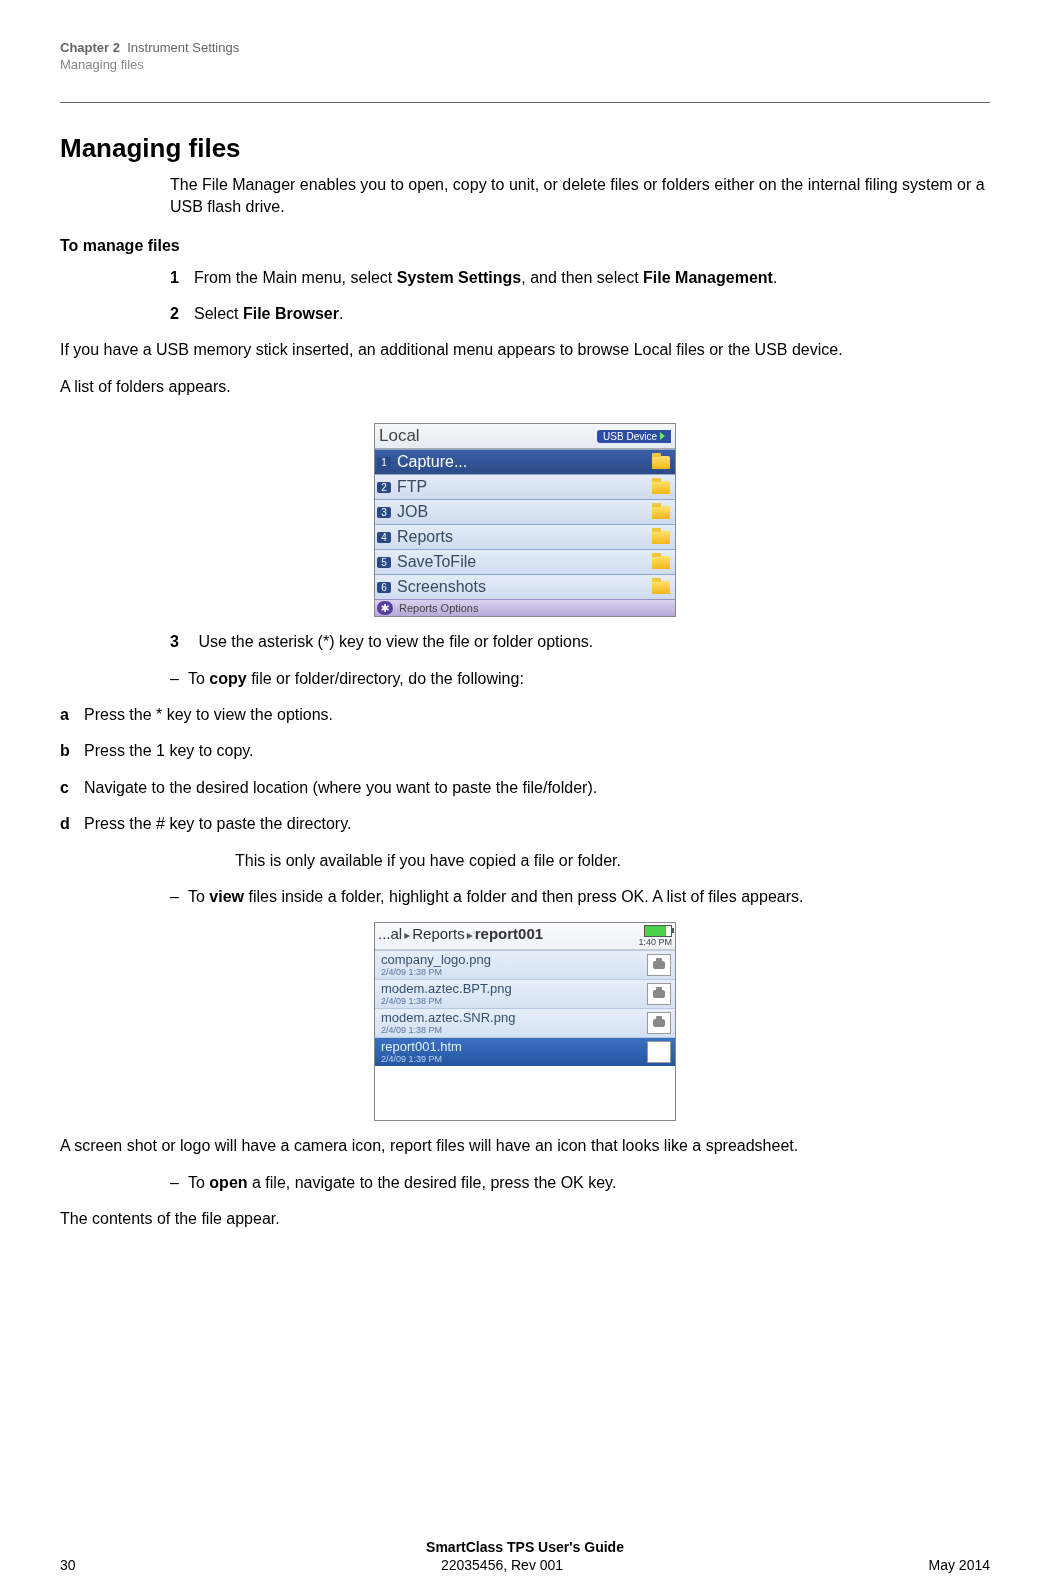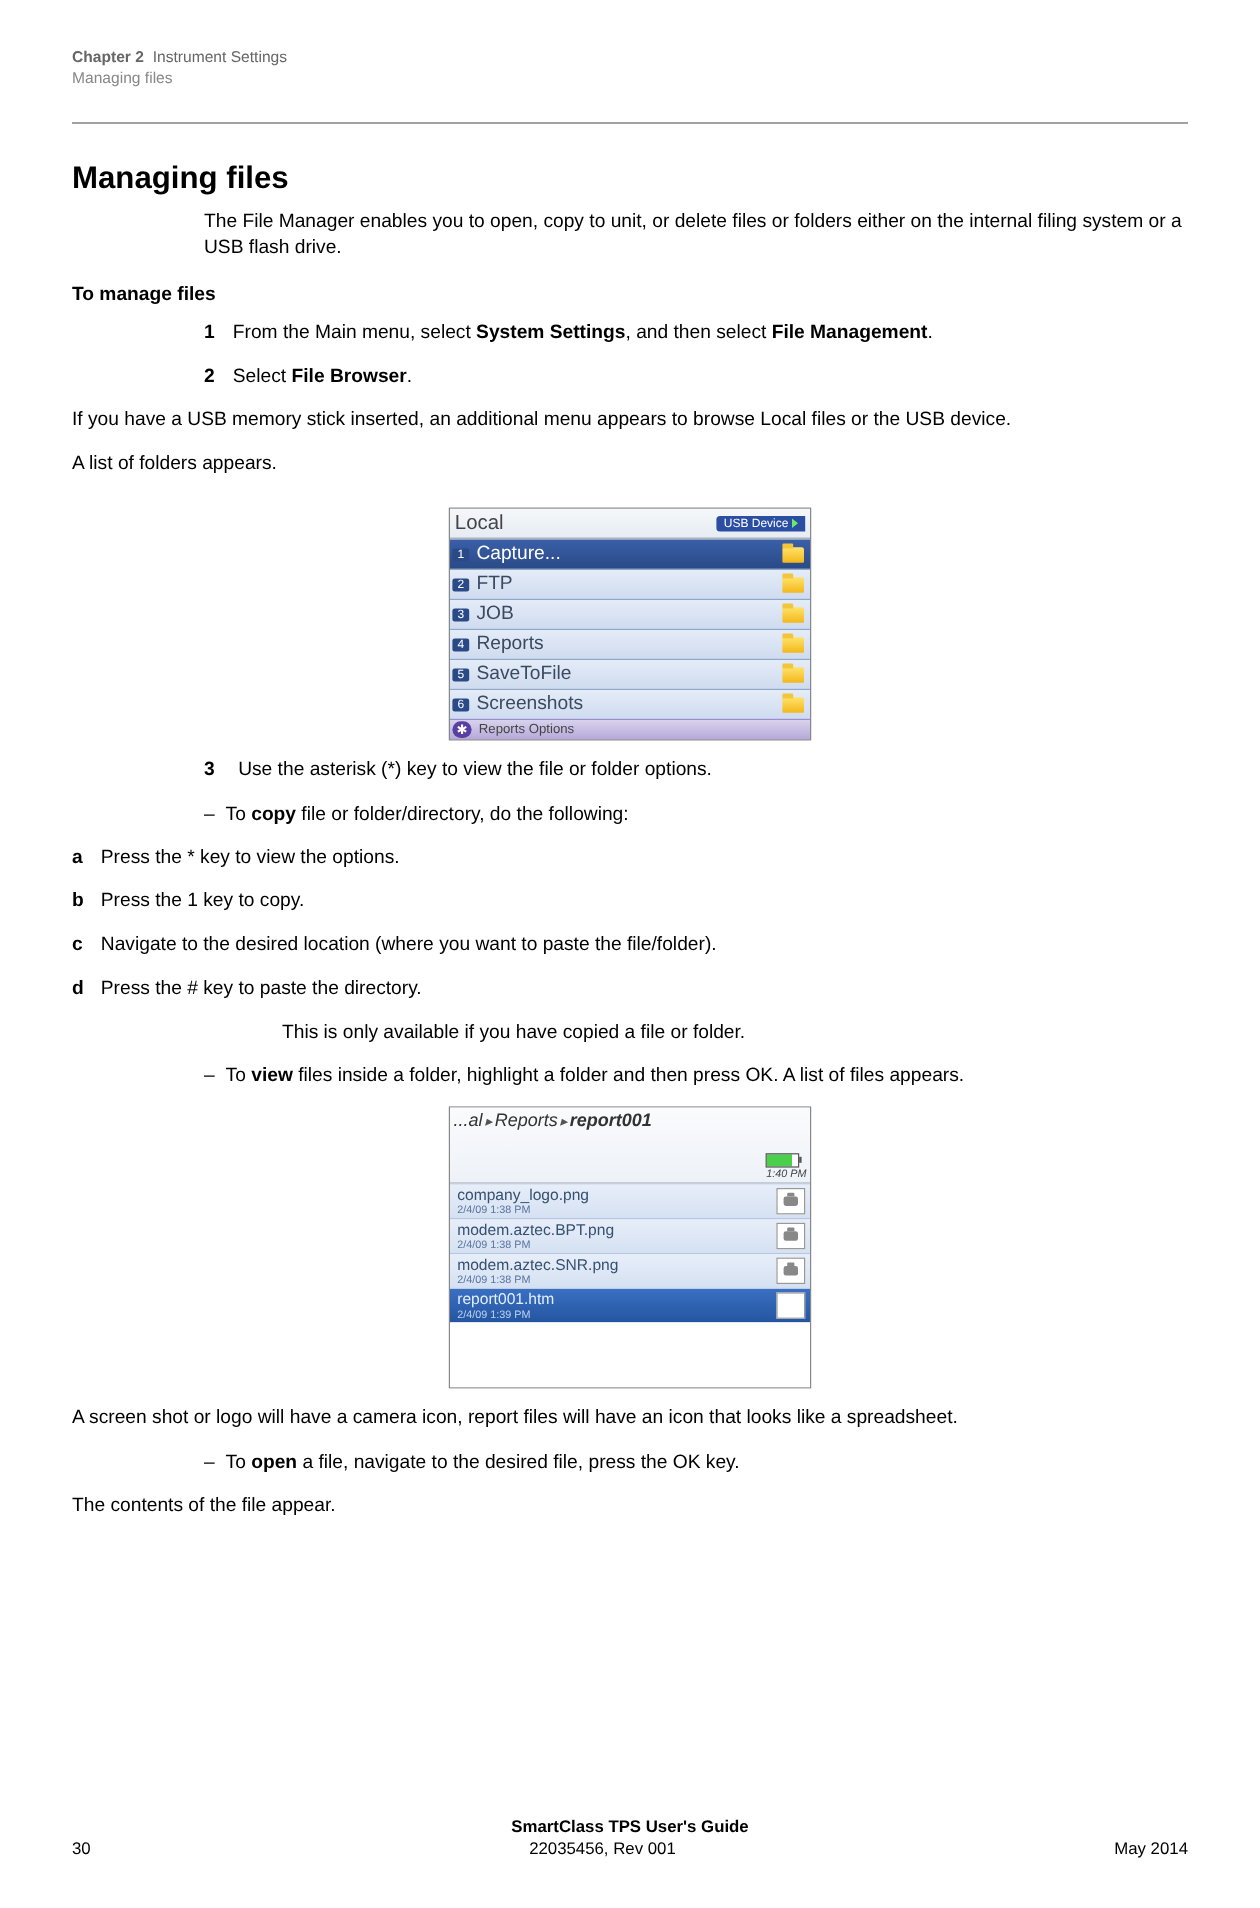--- a/index.html
+++ b/index.html
@@ -101,24 +101,23 @@
     margin: 10px auto 14px auto;
     border: 1px solid #888;
     background:#fff;
     font-family: Verdana, sans-serif;
   }
   .scr2-title {
     display:flex; justify-content:space-between; align-items:flex-start;
     padding:2px 3px; font-size:15px; color:#333;
     background: linear-gradient(#fafbfd,#eef2f8);
     border-bottom:1px solid #ccc;
-    font-style:italic;
   }
   .bc-sep { color:#555; font-size:12px; padding: 0 2px; }
-  .battery { display:flex; flex-direction:column; align-items:flex-start;margin-top:36px; }
+  .battery { display:flex; flex-direction:column; align-items:flex-end; }
   .batt-icon { width:26px;height:10px;border:1px solid #555;position:relative;background:linear-gradient(90deg,#4bd04b 0 80%, #fff 80%); }
   .batt-icon::after{content:"";position:absolute;right:-3px;top:2px;width:2px;height:5px;background:#555;}
   .batt-time{font-size:9px;color:#444;}
   .scr2-row {
     display:flex; align-items:center; justify-content:space-between;
     padding: 1px 4px 2px 6px;
     border-top:1px solid #b6c7e2;
     background: linear-gradient(#e7eef9,#d5e1f2);
   }
   .scr2-row.sel { background: linear-gradient(#3a6fc2,#2455a0); }
@@ -128,21 +127,21 @@
   .scr2-row.sel .fts { color:#bcd3f2; }
   .thumb {
     width:22px;height:20px;border:1px solid #999;background:#fff;
     display:flex;align-items:center;justify-content:center;
   }
   .thumb .cam{width:12px;height:8px;background:#888;border-radius:2px;position:relative;}
   .thumb .cam::before{content:"";position:absolute;top:-3px;left:3px;width:6px;height:3px;background:#888;border-radius:1px 1px 0 0;}
   .scr2-blank { height:54px; background:#fff; }
 
   .footer {
-    position:absolute; bottom:42px; left:60px; right:60px;
+    position:absolute; bottom:17px; left:60px; right:60px;
     text-align:center; font-size:14px;
   }
   .footer .title { font-weight:bold; }
   .footer-row { display:flex; justify-content:space-between; font-size:14px; margin-top:2px; }
 </style>
 </head>
 <body>
 
 <div class="page">
   <div class="header-line">

